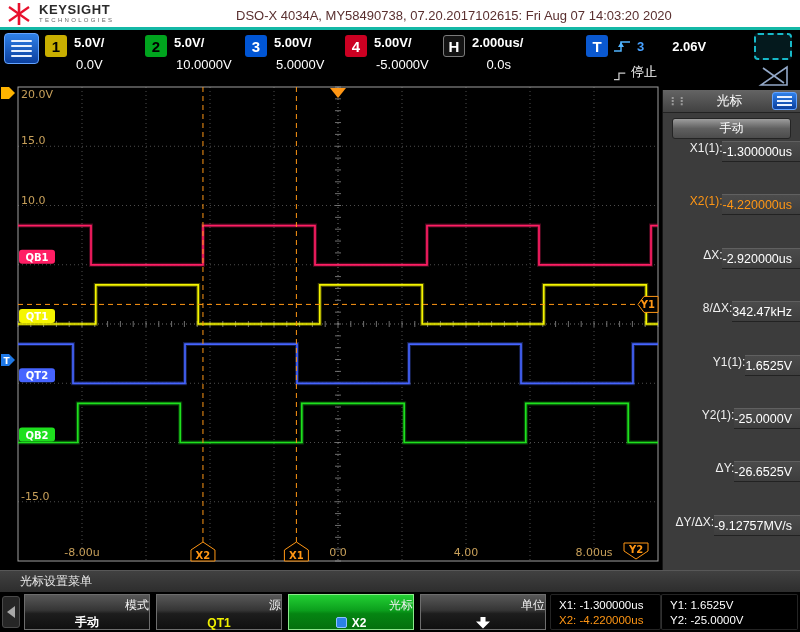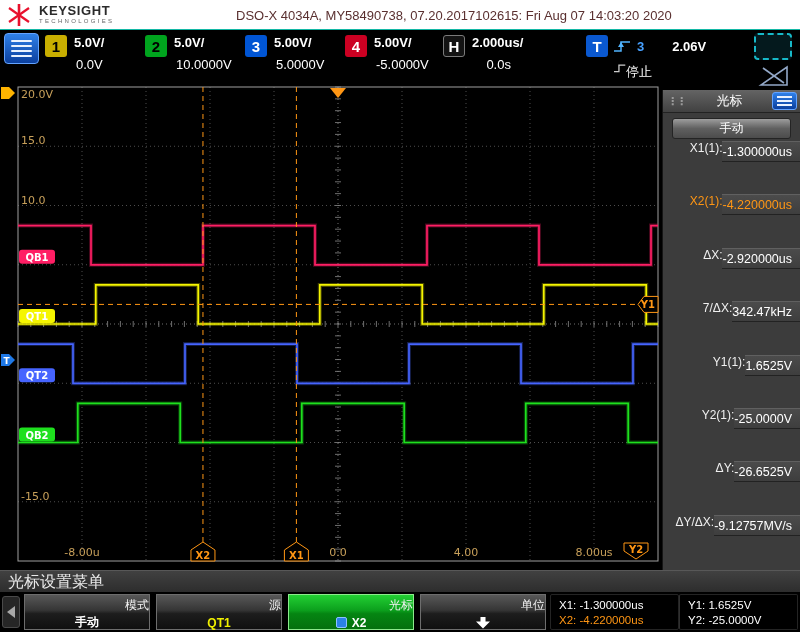--- a/index.html
+++ b/index.html
@@ -3,21 +3,21 @@
 <meta charset="utf-8">
 <style>
   *{margin:0;padding:0;box-sizing:border-box}
   html,body{background:#222}
   .screen{position:relative;width:800px;height:632px;background:#000;overflow:hidden;
     font-family:"Liberation Sans","DejaVu Sans",sans-serif;}
   svg{font-family:"DejaVu Sans",sans-serif}
 
   
   .titlebar{position:absolute;left:0;top:0;width:800px;height:30px;background:#ffffff;
-    display:flex;align-items:center;border-bottom:1px solid #14b8a6}
+    display:flex;align-items:center;border-bottom:3px solid #14b8a6}
   .spark{margin:1px 7px 0 6px;flex:0 0 auto}
   .brand{display:flex;flex-direction:column;justify-content:center}
   .brand1{font-size:13px;font-weight:bold;color:#2b2b2b;letter-spacing:.6px;line-height:13px}
   .brand2{font-size:6px;color:#666;letter-spacing:2.3px;line-height:8px}
   .sess-title{position:absolute;left:236px;top:8px;font-size:13px;color:#5a3030;white-space:nowrap}
 
   
   .chanbar{position:absolute;left:0;top:30px;width:800px;height:60px;background:#000}
   .menu-btn{position:absolute;left:4px;top:3px;width:35px;height:31px;border-radius:4px;
     background:linear-gradient(#2f80e8,#0b3f9e);border:1px solid #63a3ff;
@@ -33,21 +33,21 @@
   .hb{background:#131313;border:1px solid #7a7a7a;color:#fff}
   .tb{background:#0a58d0;color:#fff}
   .chvals{display:flex;flex-direction:column;gap:7px;color:#fff;font-size:13px}
   .chscale{font-weight:bold;white-space:nowrap}
   .choffset{padding-left:2px;white-space:nowrap}
   .tdelay{text-align:center}
   .tgrp{position:absolute;left:586px;top:5px;color:#fff;font-size:13px}
   .trow1{display:flex;align-items:center;gap:6px}
   .tsrc{color:#46a0ff;font-weight:bold}
   .tlevel{margin-left:22px;font-weight:bold}
-  .trow2{display:flex;align-items:flex-start;margin:6px 0 0 28px}
+  .trow2{display:flex;align-items:flex-end;gap:5px;margin:6px 0 0 28px}
   .touch-icon{position:absolute;left:754px;top:3px;width:38px;height:27px;border:2px dashed #17b8c8;
     border-radius:4px;background:rgba(10,62,72,.4)}
   .tri-icon{position:absolute;left:757px;top:33px}
 
   
   .scope{position:absolute;left:0;top:84px;width:662px;height:480px;background:#000}
 
   
   .sidebar{position:absolute;left:662px;top:90px;width:138px;height:480px;background:#3c3c3c;
     display:flex;flex-direction:column;border-left:1px solid #161616}
@@ -65,39 +65,39 @@
   .cur-row{flex:1;display:flex;flex-direction:row;justify-content:flex-end}
   .cur-label{color:#f0f0f0;font-size:12px;padding:0 0 3px 8px}
   .cur-value{height:21px;line-height:20px;background:linear-gradient(#4b4b4b,#3e3e3e);
     border-top:1px solid #606060;border-bottom:1px solid #222;color:#fff;font-size:12.5px;
     text-align:right;padding-right:8px;white-space:nowrap}
   .cur-row.orange .cur-label,.cur-row.orange .cur-value{color:#ff9614}
 
   
   .menubar-title{position:absolute;left:0;top:570px;width:800px;height:22px;
     background:linear-gradient(#414141,#2d2d2d);border-top:1px solid #585858;
-    color:#eaeaea;font-size:16px;line-height:21px;padding-left:8px}
+    color:#eaeaea;font-size:12px;line-height:21px;padding-left:20px}
   .bottombar{position:absolute;left:0;top:592px;width:800px;height:40px;background:#000}
   .back-btn{position:absolute;left:2px;top:4px;width:18px;height:32px;background:#262626;
     border:1px solid #4a4a4a;border-radius:3px;display:flex;align-items:center;justify-content:center}
   .chev{width:0;height:0;border-top:6px solid transparent;border-bottom:6px solid transparent;
     border-right:8px solid #a8a8a8}
   .skey{position:absolute;top:2px;width:126px;height:36px;border-radius:0;text-align:right;color:#fff;
     background:linear-gradient(#585858,#353535 45%,#1d1d1d 55%,#101010);border:1px solid #6d6d6d}
   .skey-label{font-size:12px;margin-top:2px;color:#f2f2f2}
   .skey-value{font-size:12px;font-weight:bold;margin-top:1px;display:flex;justify-content:center;
     align-items:center;gap:5px;height:15px}
   .skey.active{background:linear-gradient(#23cf33,#0ca01d 45%,#058512 55%,#04700e);border-color:#8ce98c}
   .src-val{color:#f0f000}
   .cursq{width:11px;height:11px;background:#2a82e6;border:1px solid #8cc2ff;border-radius:2px}
   .dnarrow{width:14px;height:12px;background:#fff;
     clip-path:polygon(32% 0,68% 0,68% 42%,100% 42%,50% 100%,0 42%,32% 42%)}
   .readouts{position:absolute;left:550px;top:2px;width:248px;height:36px;display:flex}
   .ro-col{padding:3px 0 0 8px;font-size:11.5px}
-  .ro-col.first{width:129px;border:1px solid #242424;border-radius:2px}
+  .ro-col.first{width:111px;border:1px solid #242424;border-radius:2px}
   .ro-col.second{flex:1;border:1px solid #242424;border-left:1px solid #303030;border-radius:2px}
   .ro-line{line-height:15px;color:#fff;white-space:nowrap}
   .ro-line.orange{color:#ff9614}
 </style>
 </head>
 <body>
 
 <div class="screen">
 
   <header class="titlebar">
@@ -386,21 +386,21 @@
       </div>
       <div class="cur-row orange">
         <div class="cur-label">X2(1):</div>
         <div class="cur-value">-4.220000us</div>
       </div>
       <div class="cur-row">
         <div class="cur-label">ΔX:</div>
         <div class="cur-value">-2.920000us</div>
       </div>
       <div class="cur-row">
-        <div class="cur-label">7/ΔX:</div>
+        <div class="cur-label">8/ΔX:</div>
         <div class="cur-value">342.47kHz</div>
       </div>
       <div class="cur-row">
         <div class="cur-label">Y1(1):</div>
         <div class="cur-value">1.6525V</div>
       </div>
       <div class="cur-row">
         <div class="cur-label">Y2(1):</div>
         <div class="cur-value">-25.0000V</div>
       </div>

